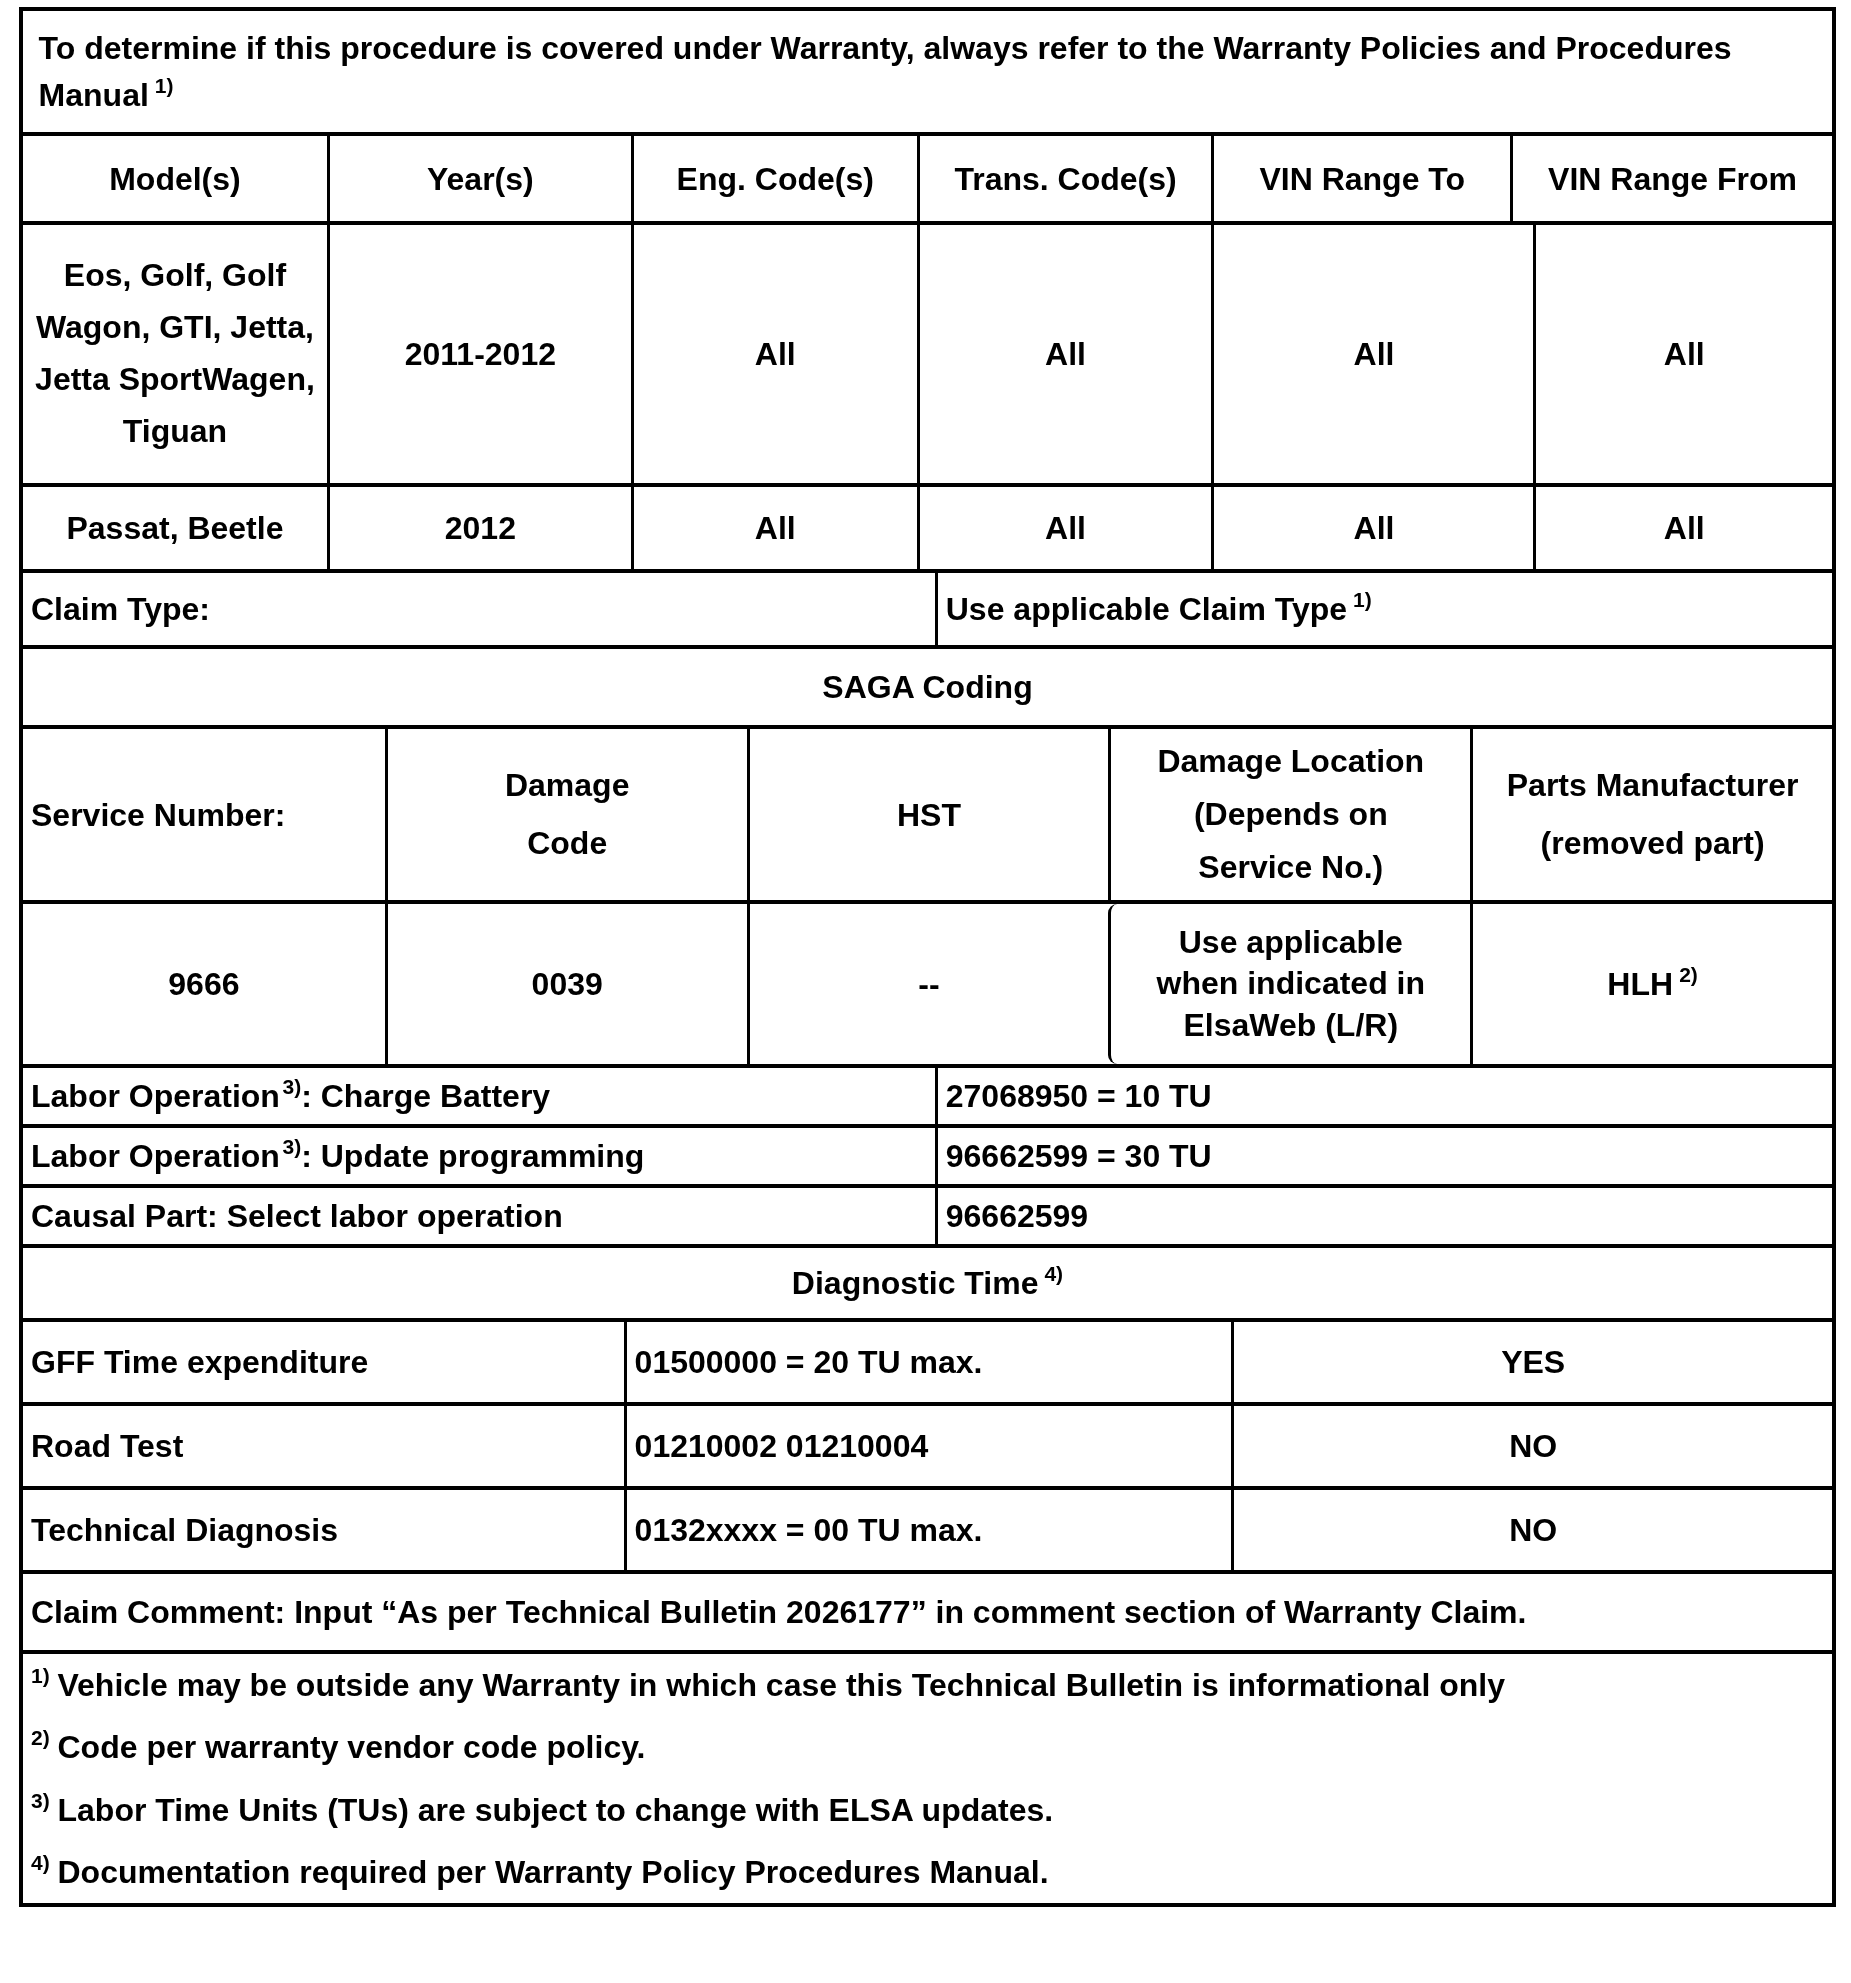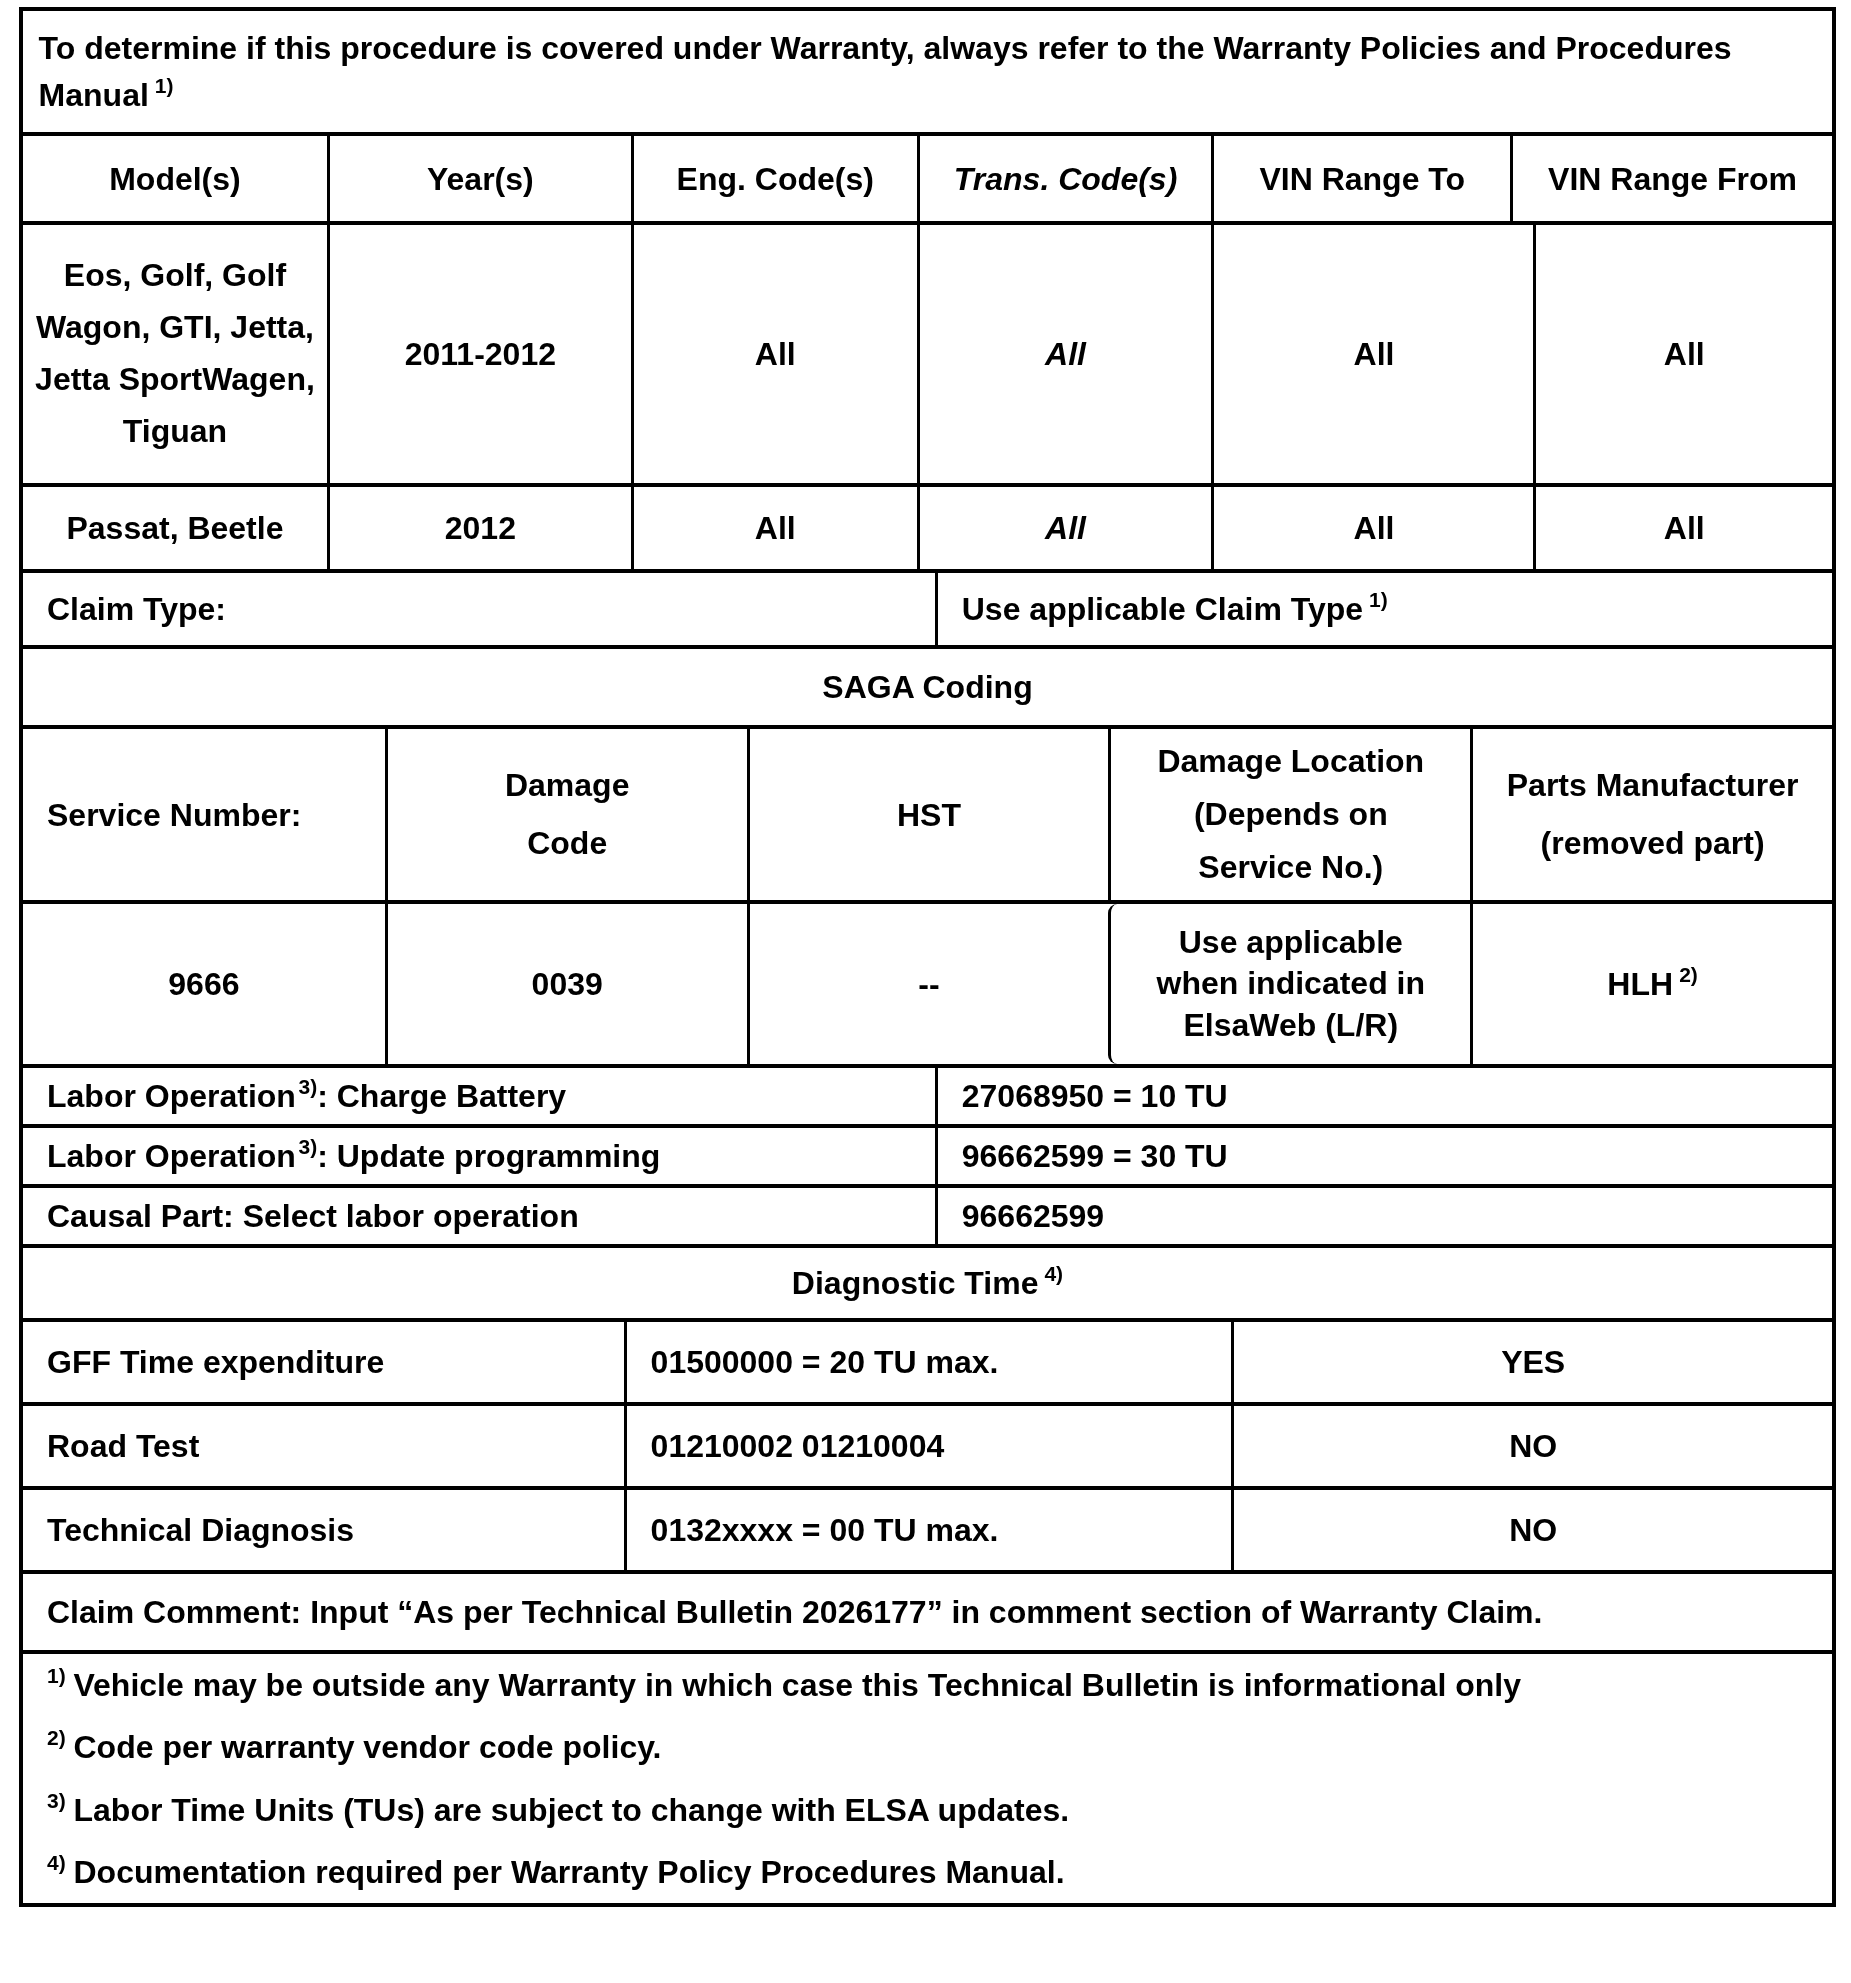--- a/index.html
+++ b/index.html
@@ -21,21 +21,21 @@
     top: 7px;
     width: 1817px;
     border: 4.3px solid #000000;
     background: #ffffff;
   }
   .row { display: flex; align-items: stretch; width: 100%; }
   .row + .row { border-top: 4.3px solid #000000; }
   .c {
     display: flex;
     align-items: center;
-    padding: 0 24px;
+    padding: 0 8px;
     overflow: hidden;
   }
   .c + .c { border-left: 3.5px solid #000000; }
   .center { justify-content: center; text-align: center; }
   .left { justify-content: flex-start; text-align: left; }
 
   
   .r-title { height: 121px; }
   .r-vhead { height: 89px; }
   .r-models { height: 262px; }
@@ -47,21 +47,21 @@
   .r-labor { height: 60px; }
   .r-diagtitle { height: 74px; }
   .r-diag { height: 84px; }
   .r-comment { height: 80px; }
   .r-footnotes { height: 253px; }
 
   
   .vc1 { flex: 0 0 16.8%; }
   .vc2 { flex: 0 0 16.8%; }
   .vc3 { flex: 0 0 15.8%; }
-  .vc4 { flex: 0 0 16.3%; font-style: italic; }
+  .vc4 { flex: 0 0 16.3%; }
   .vc5 { flex: 0 0 17.8%; }
   .vc6 { flex: 1 1 auto; }
 
   
   .half-l { flex: 0 0 50.4%; }
   .half-r { flex: 1 1 auto; }
 
   
   .sc { flex: 0 0 20%; }
   .sc-last { flex: 1 1 auto; }

